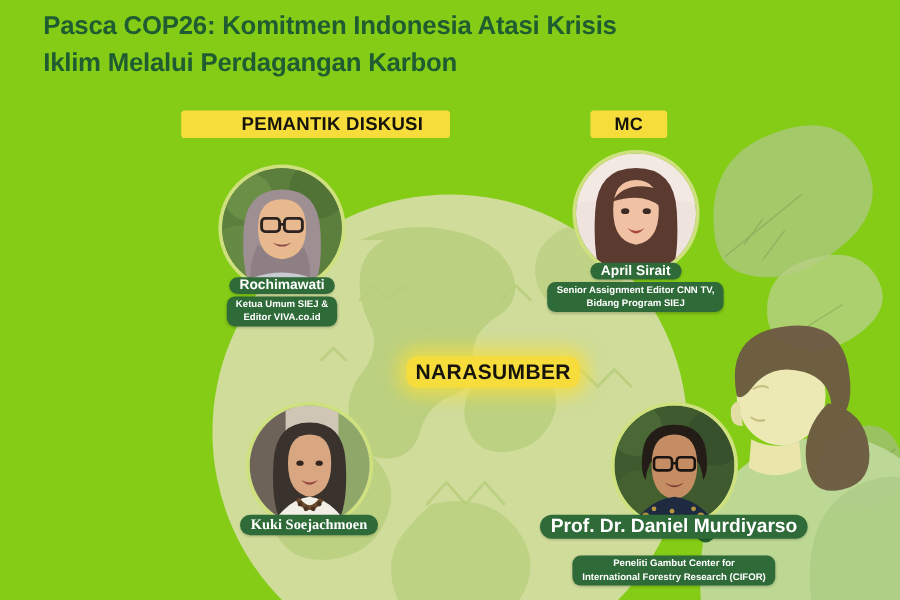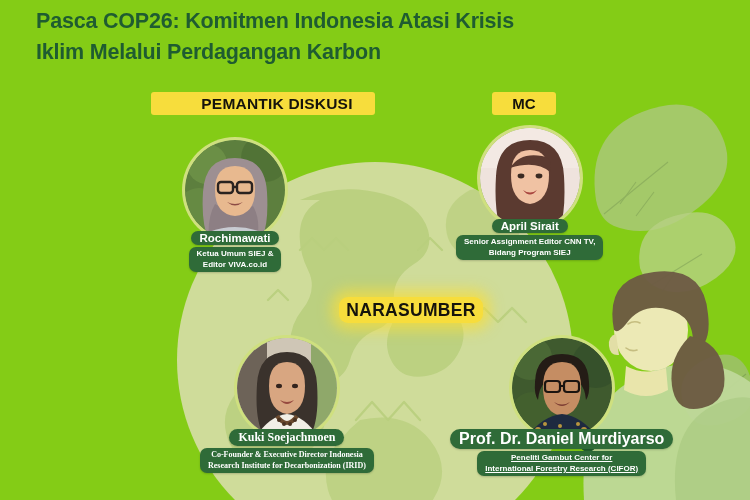--- a/index.html
+++ b/index.html
@@ -66,21 +66,21 @@
   #person-april .role{font-size:8px;margin-top:2px;}
 
   #person-kuki{left:200px;top:338px;font-family:Liberation Serif, serif;}
   #person-kuki .avatar{width:100px;height:100px;}
   #person-kuki .nameplate{font-size:12px;margin-top:-9px;position:relative;z-index:3;}
   #person-kuki .role{font-size:8px;margin-top:2px;}
 
   #person-daniel{left:450px;top:338px;}
   #person-daniel .avatar{width:100px;height:100px;}
   #person-daniel .nameplate{font-size:16px;margin-top:-9px;position:relative;z-index:3;}
-  #person-daniel .role{font-size:8px;margin-top:2px;text-decoration:underline;}
+  #person-daniel .role{font-size:8px;margin-top:14px;}
 </style>
 </head>
 <body>
 
 <div id="poster">
 
   <div class="bg-layer">
     <svg class="bg-svg" viewBox="0 0 750 500" xmlns="http://www.w3.org/2000/svg">
       <defs>
         <clipPath id="globeClip">
@@ -280,24 +280,20 @@
           <g fill="#4a3322">
             <circle cx="42" cy="82" r="2"></circle>
               <circle cx="47" cy="86" r="2"></circle>
             <circle cx="53" cy="86" r="2"></circle>
               <circle cx="58" cy="82" r="2"></circle>
           </g>
         </g>
       </svg>
     </div>
     <div class="nameplate">Kuki Soejachmoen</div>
-    <div class="role">
-      <span>Co-Founder &amp; Executive Director Indonesia</span>
-      <span>Research Institute for Decarbonization (IRID)</span>
-    </div>
   </div>
 
   <div id="person-daniel" class="person">
     <div class="avatar">
       <svg width="100" height="100" viewBox="0 0 100 100">
         <defs>
             <clipPath id="cDa">
               <circle cx="50" cy="50" r="50"></circle>
             </clipPath>
           </defs>

